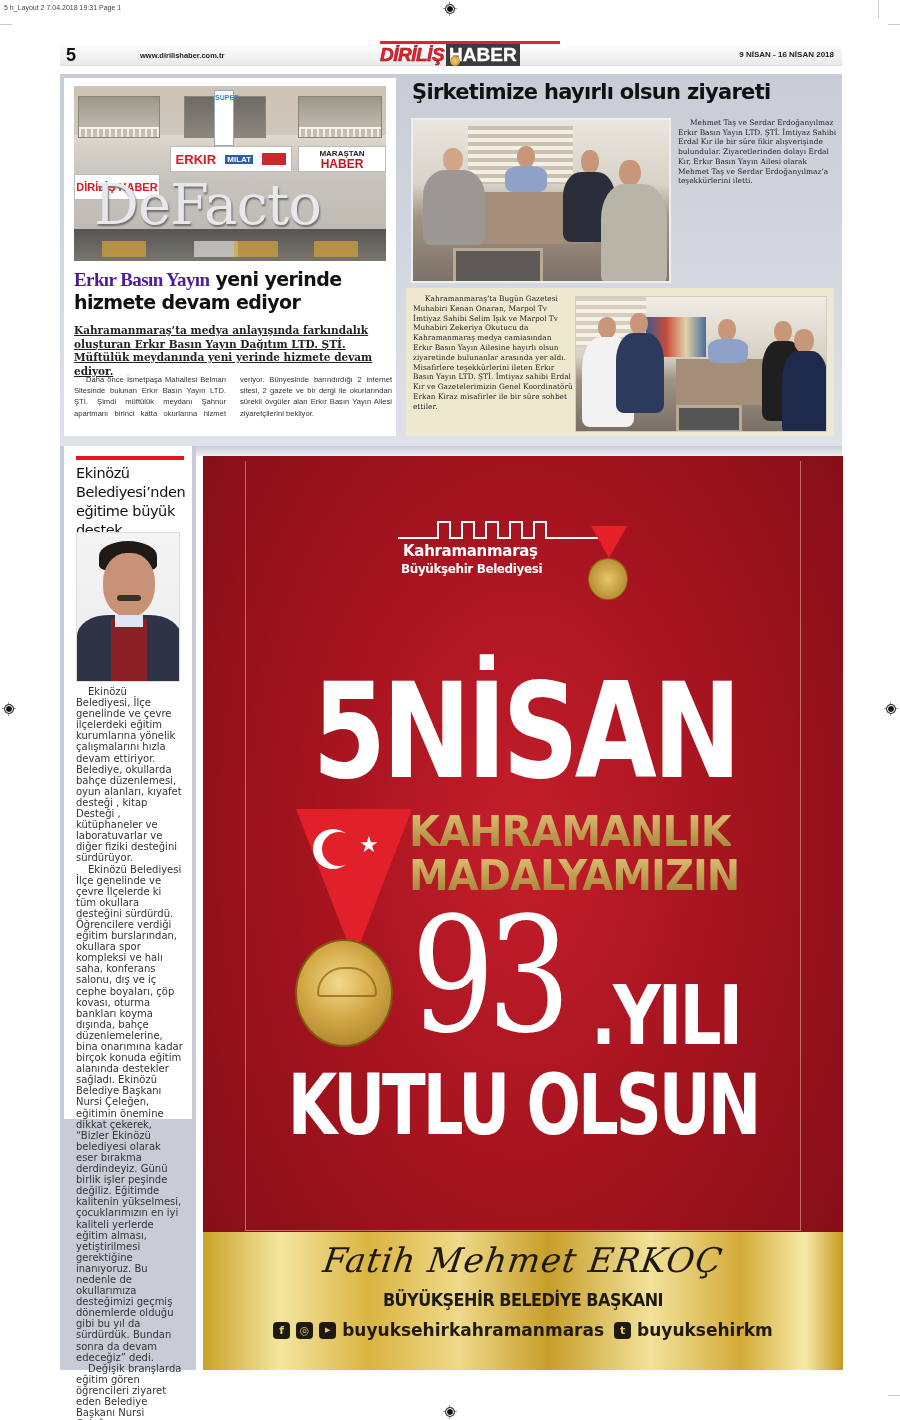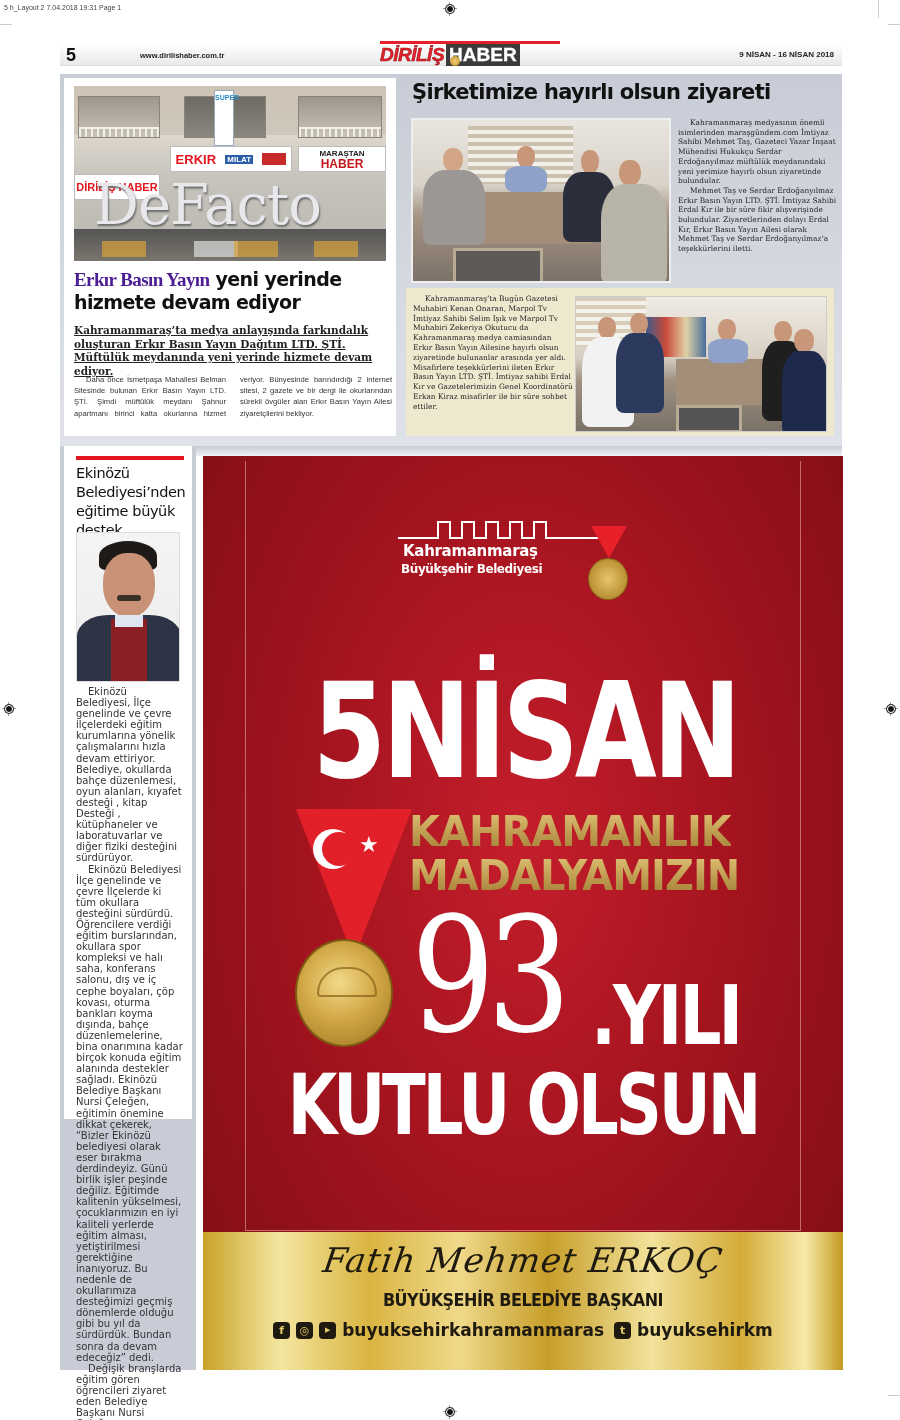--- a/index.html
+++ b/index.html
@@ -198,21 +198,20 @@
   <div class="person" style="left:150px;top:30px;">
     <div class="head" style="left:18px;top:0;width:18px;height:24px;"></div>
     <div class="body" style="left:0;top:22px;width:52px;height:70px;background:#2a2e3b;"></div>
   </div>
   <div class="person" style="left:188px;top:40px;">
     <div class="head" style="left:18px;top:0;width:22px;height:26px;"></div>
     <div class="body" style="left:0;top:24px;width:66px;height:100px;background:#b8b4a8;"></div>
   </div>
 </div>
 <div class="art2-text">
-  <p class="indent">Kahramanmaraş medyasının önemli isimlerinden maraşgündem.com İmtiyaz Sahibi Mehmet Taş, Gazeteci Yazar İnşaat Mühendisi Hukukçu Serdar Erdoğanyılmaz müftülük meydanındaki yeni yerimize hayırlı olsun ziyaretinde bulundular.</p>
   <p class="indent">Mehmet Taş ve Serdar Erdoğanyılmaz Erkır Basın Yayın LTD. ŞTİ. İmtiyaz Sahibi Erdal Kır ile bir süre fikir alışverişinde bulundular. Ziyaretlerinden dolayı Erdal Kır, Erkır Basın Yayın Ailesi olarak Mehmet Taş ve Serdar Erdoğanyılmaz’a teşekkürlerini iletti.</p>
 </div>
 <div class="art3-box"></div>
 <div class="art3-text indent">Kahramanmaraş’ta Bugün Gazetesi Muhabiri Kenan Onaran, Marpol Tv İmtiyaz Sahibi Selim Işık ve Marpol Tv Muhabiri Zekeriya Okutucu da Kahramanmaraş medya camiasından Erkır Basın Yayın Ailesine hayırlı olsun ziyaretinde bulunanlar arasında yer aldı. Misafirlere teşekkürlerini ileten Erkır Basın Yayın LTD. ŞTİ. İmtiyaz sahibi Erdal Kır ve Gazetelerimizin Genel Koordinatörü Erkan Kiraz misafirler ile bir süre sohbet ettiler.</div>
 <div class="photo-office2">
   <div style="position:absolute;left:0;top:0;width:70px;height:50px;background:repeating-linear-gradient(#d8ccba 0 4px,#f4f1ea 4px 8px);"></div>
   <div style="position:absolute;left:70px;top:20px;width:60px;height:40px;background:linear-gradient(90deg,#3d5a8a,#c94a3a,#e0d2a6,#4a6d9c);"></div>
   <div style="position:absolute;left:100px;top:62px;width:100px;height:46px;background:#a38f79;"></div>
   <div style="position:absolute;left:100px;top:108px;width:66px;height:28px;background:#555;border:3px solid #b9aa94;"></div>
   <div class="person" style="left:6px;top:20px;">

